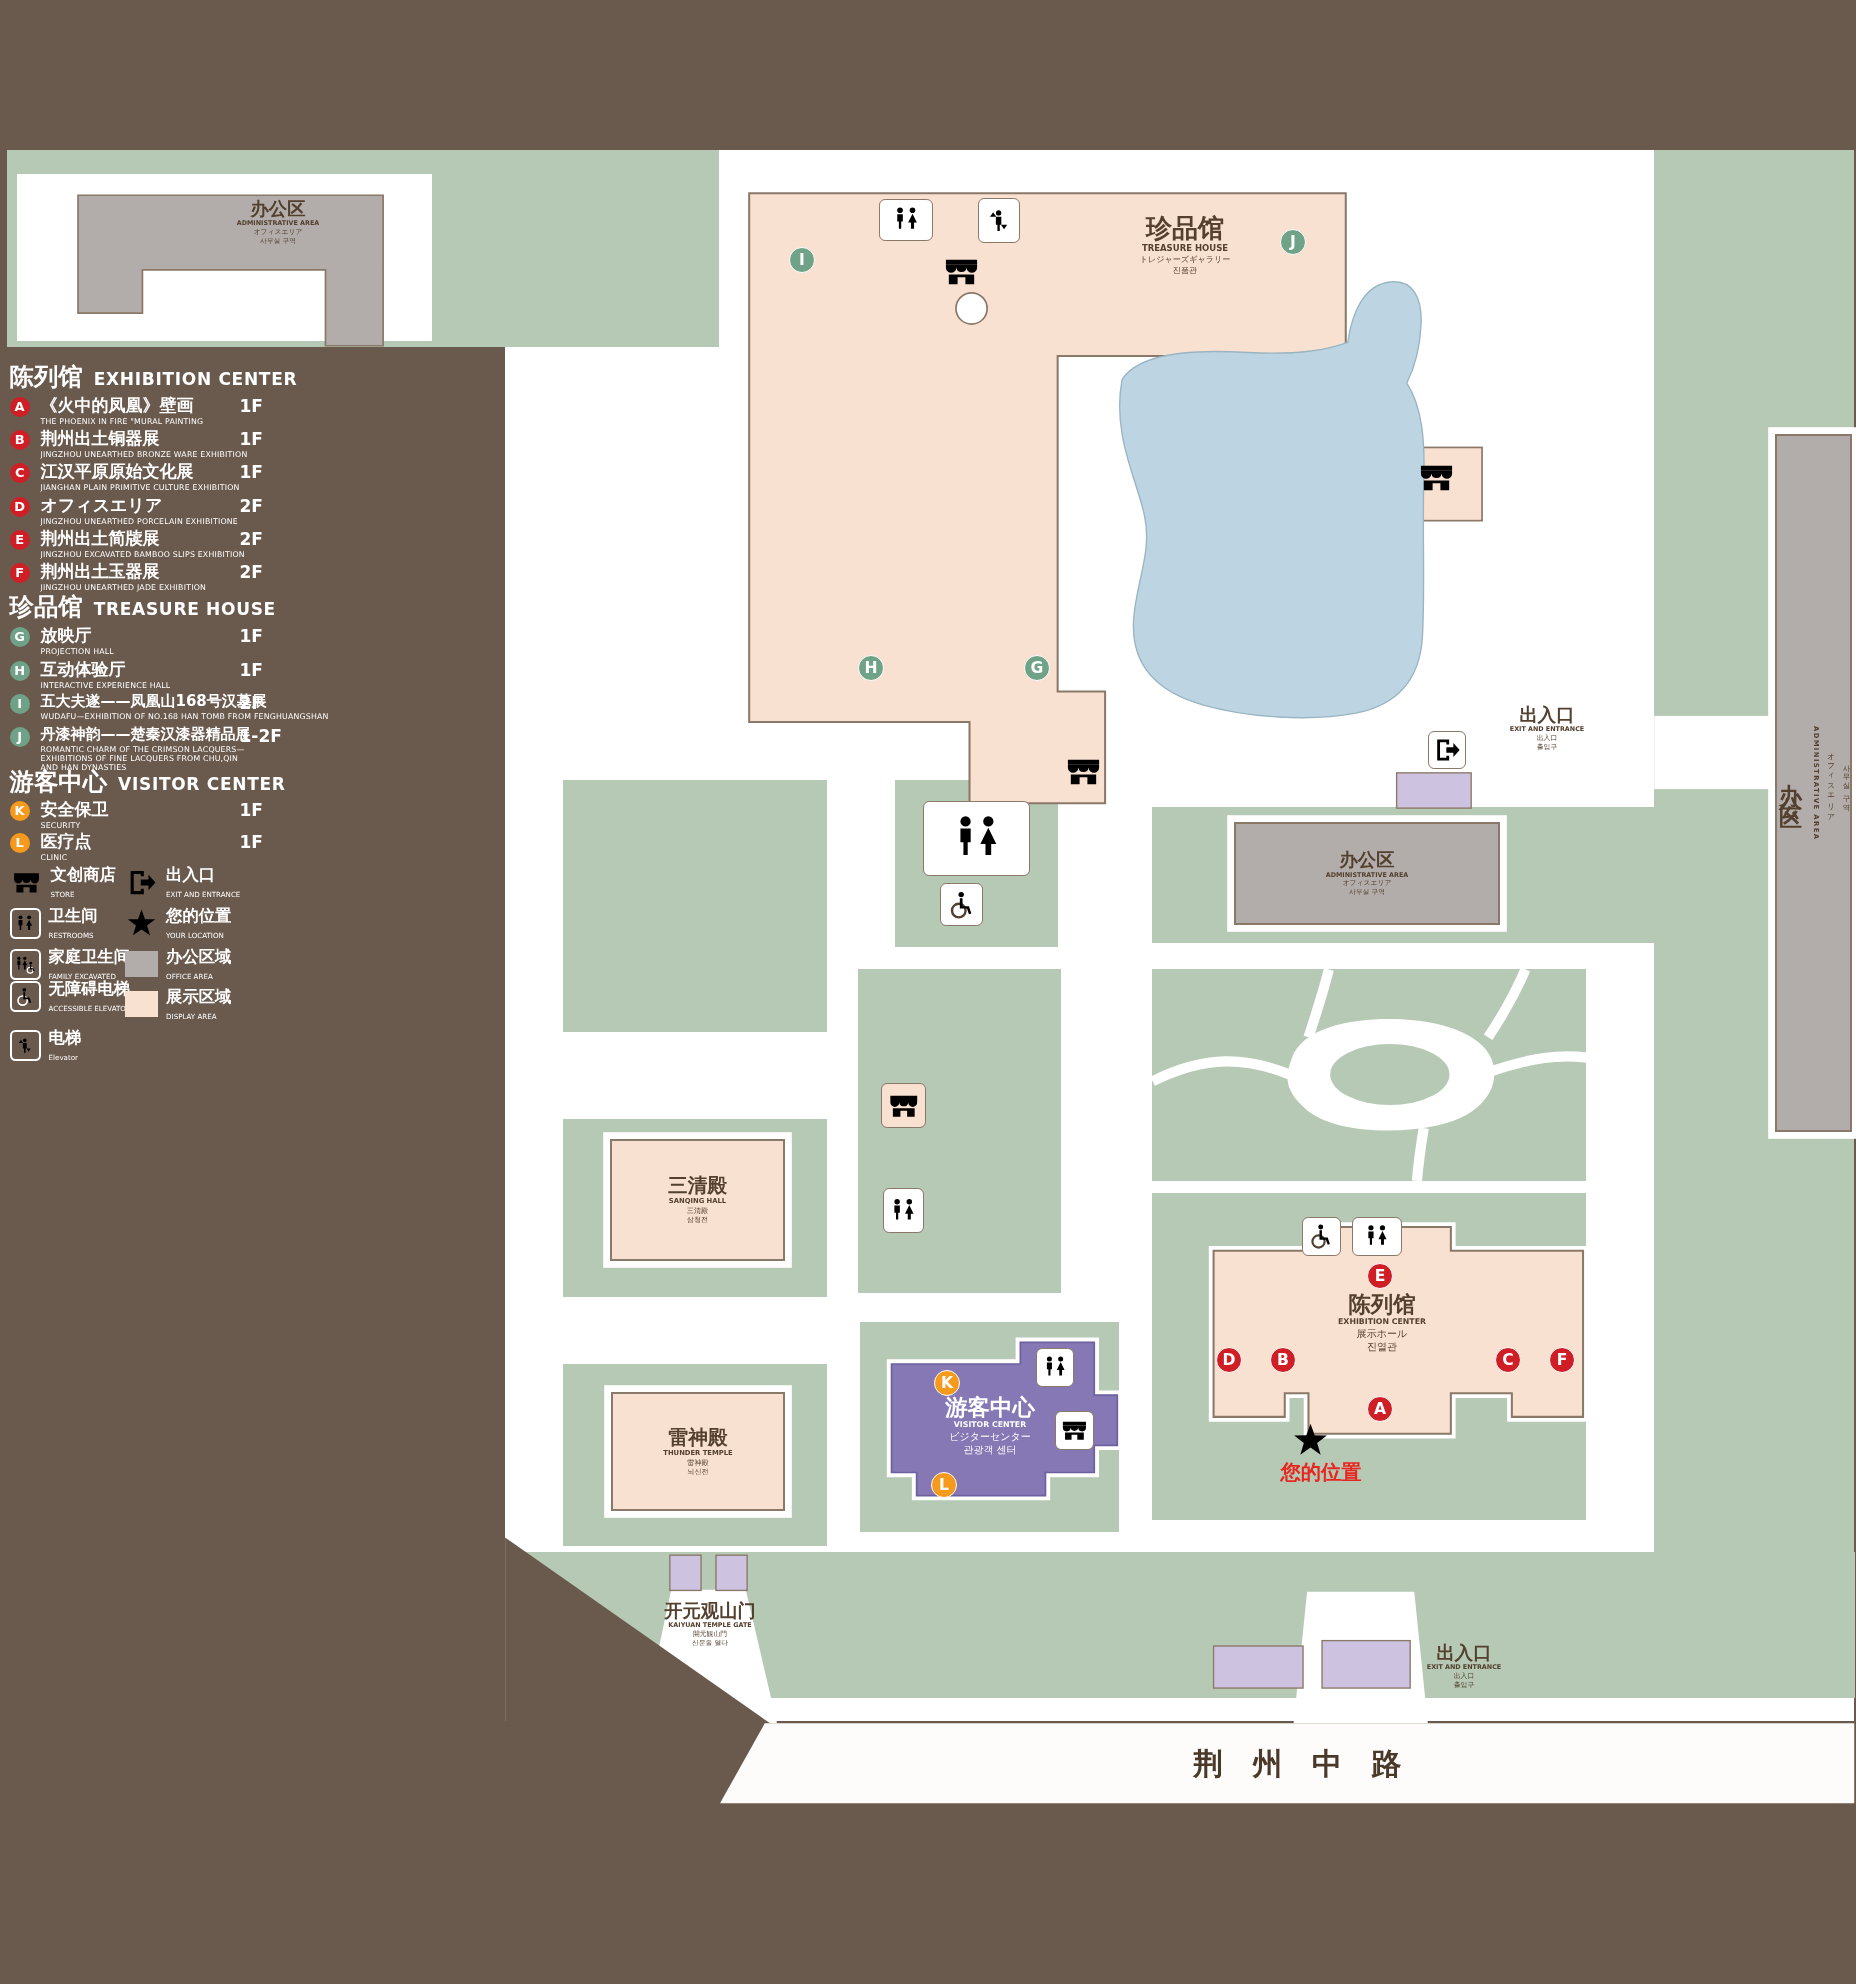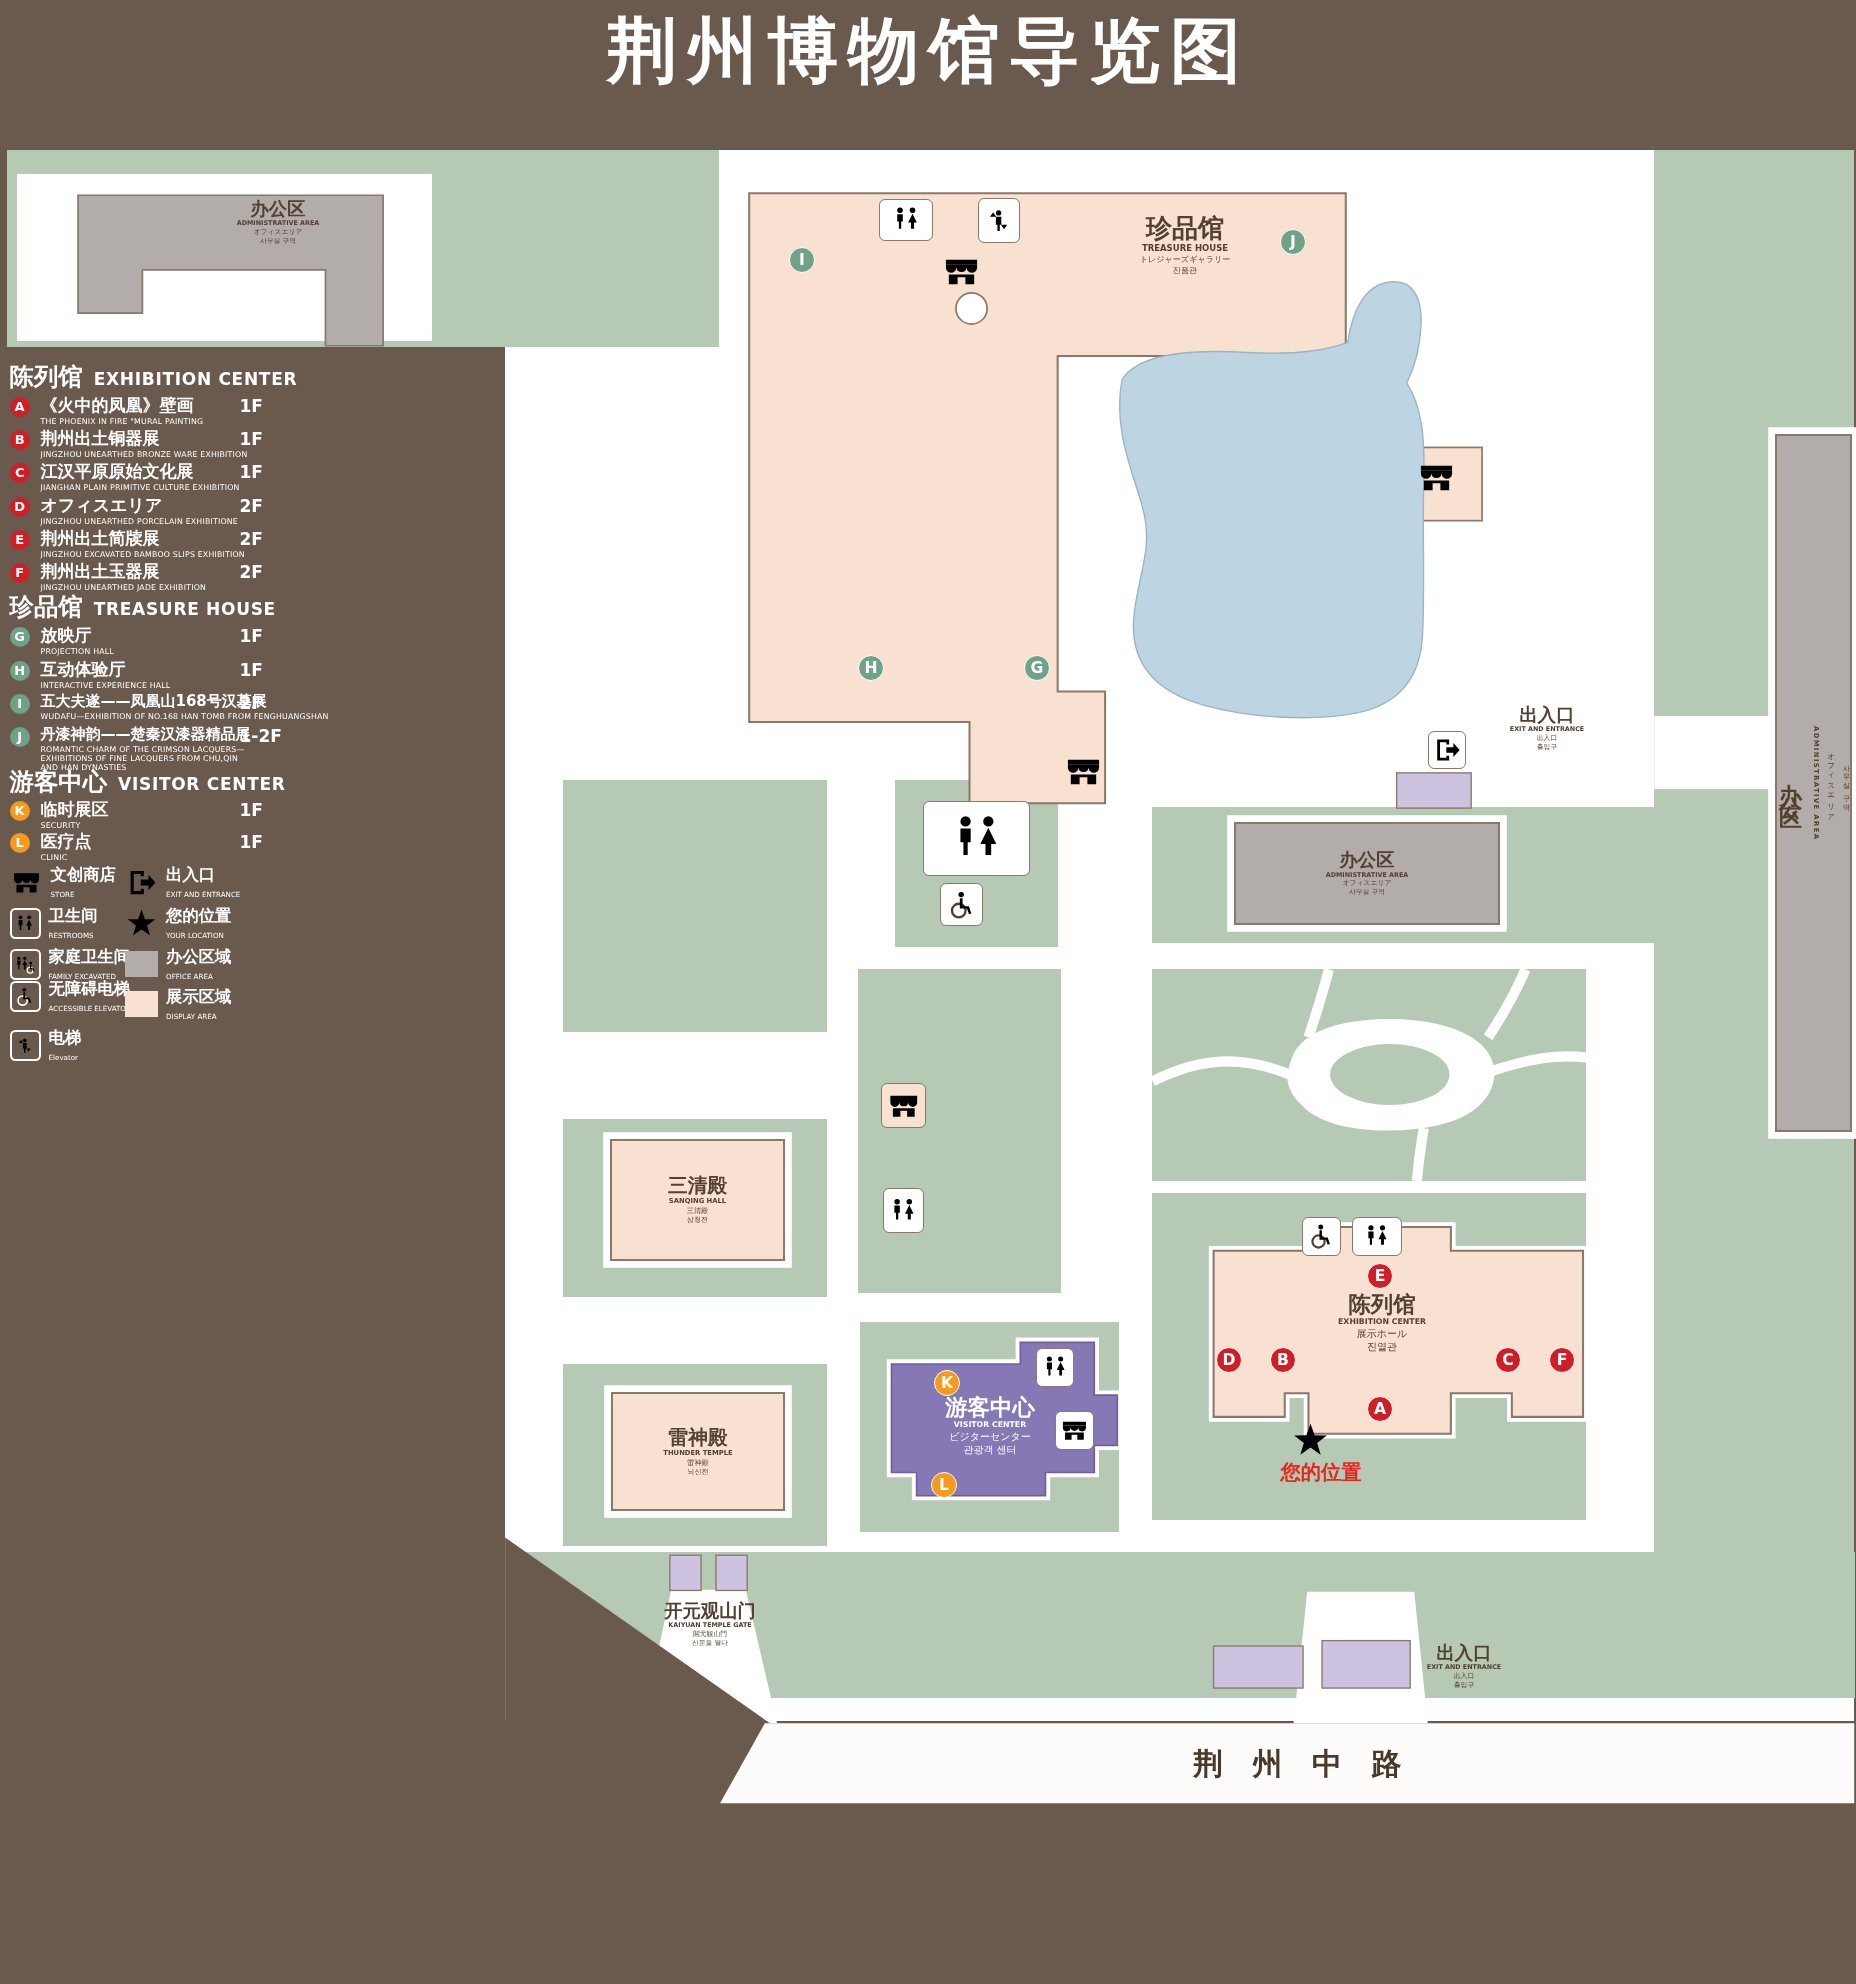--- a/index.html
+++ b/index.html
@@ -135,21 +135,20 @@
       <symbol id="sym-exit" viewBox="0 0 40 40">
         <path d="M6 5h17v7h-4V9H10v22h9v-3h4v7H6z"></path>
         <path d="M19 16h10v-6l9 10-9 10v-6H19z"></path>
       </symbol>
       <symbol id="sym-star" viewBox="0 0 40 40">
         <path d="M20 2l4.5 12.4 13.2.2-10.5 8 3.8 12.7L20 27.6 9 35.3l3.8-12.7-10.5-8 13.2-.2z"></path>
       </symbol>
     </defs>
   </svg>
 
-  <div class="title">荆州博物馆导览图</div>
 
   <div class="abs white-base" style="left:505px;top:150px;width:1349px;height:1571px"></div>
 
   <div class="lawn" style="left:6.8px;top:150px;width:712px;height:197px"></div>
   <div class="abs" style="left:17px;top:174px;width:415px;height:167px;background:#fff;z-index:1"></div>
   <div class="lawn" style="left:1654px;top:150px;width:200px;height:1519px"></div>
   <div class="lawn" style="left:563px;top:780px;width:264px;height:252px"></div>
   <div class="lawn" style="left:895px;top:780px;width:163px;height:167px"></div>
   <div class="lawn" style="left:1152px;top:807px;width:502px;height:136px"></div>
   <div class="lawn" style="left:858px;top:969px;width:203px;height:324px"></div>
@@ -453,21 +452,21 @@
     <span class="leg-floor">1-2F</span>
   </div>
 
   <div class="leg-header" style="left:9.5px;top:766px">
     <span class="lh-zh">游客中心</span><span class="lh-en">VISITOR CENTER</span>
   </div>
 
   <div class="leg-row" style="top:800px">
     <span class="mk mk-orange">K</span>
     <span class="leg-main">
-        <span class="leg-zh">临时展区</span>
+        <span class="leg-zh">安全保卫</span>
         <span class="leg-en">SECURITY</span>
       </span>
     <span class="leg-floor">1F</span>
   </div>
   <div class="leg-row" style="top:832px">
     <span class="mk mk-orange">L</span>
     <span class="leg-main">
         <span class="leg-zh">医疗点</span>
         <span class="leg-en">CLINIC</span>
       </span>

